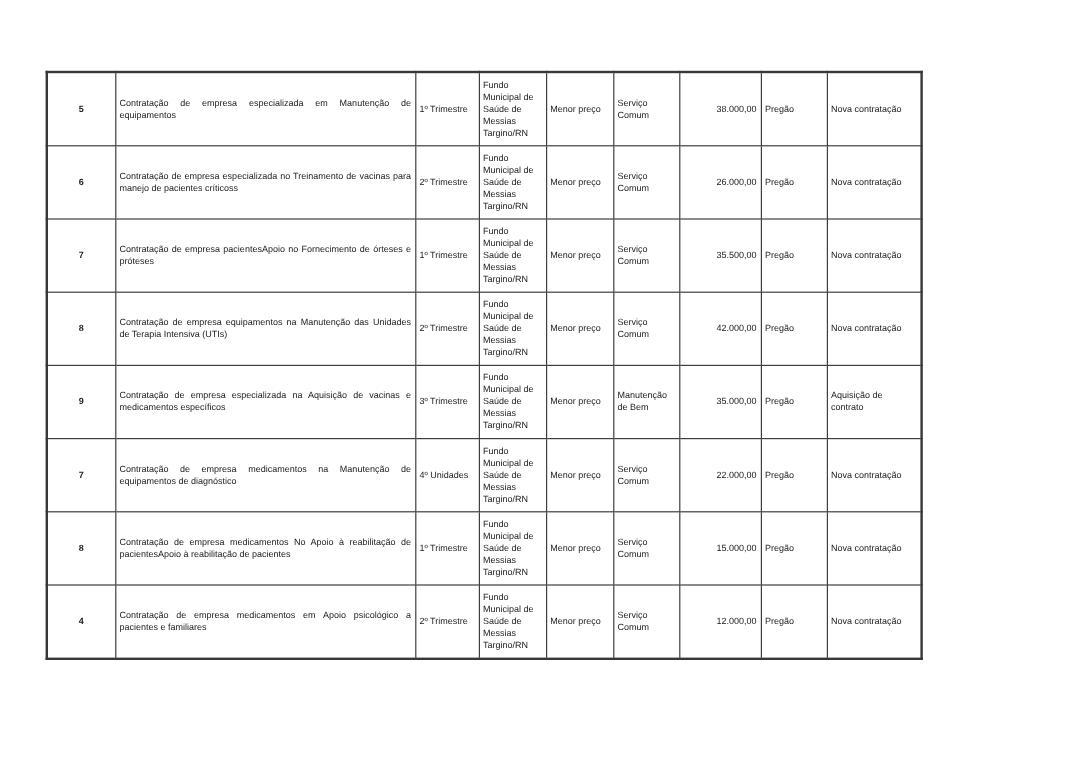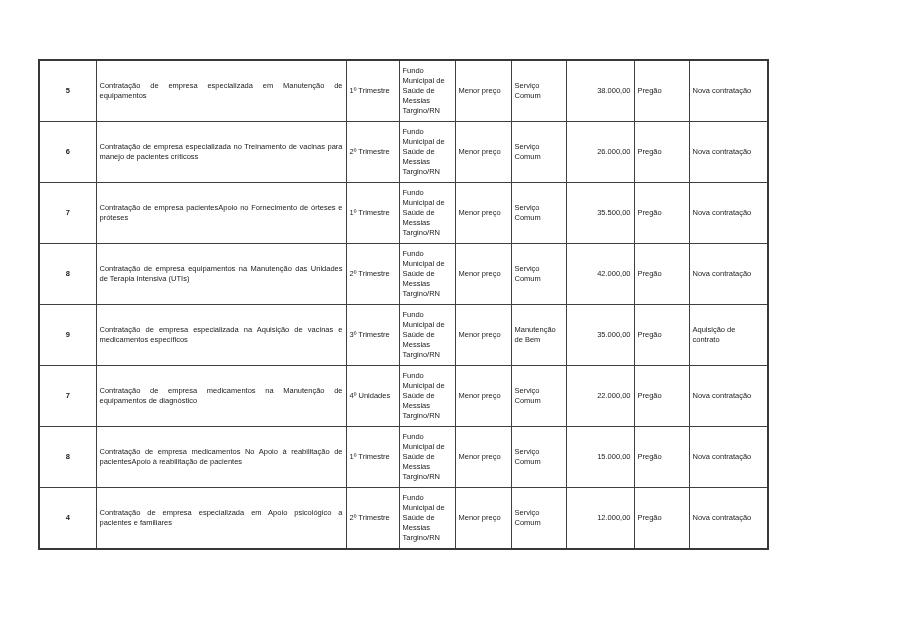--- a/index.html
+++ b/index.html
@@ -141,21 +141,21 @@
     <td class="c-center">1º Trimestre</td>
     <td class="c-center">Fundo Municipal de Saúde de Messias Targino/RN</td>
     <td class="c-center">Menor preço</td>
     <td class="c-center">Serviço Comum</td>
     <td class="c-value">15.000,00</td>
     <td class="c-center">Pregão</td>
     <td class="c-center">Nova contratação</td>
   </tr>
         <tr>
     <td class="c-item">4</td>
-    <td class="c-desc">Contratação de empresa especializada em Apoio psicológico a pacientes e familiares</td>
+    <td class="c-desc">Contratação de empresa medicamentos em Apoio psicológico a pacientes e familiares</td>
     <td class="c-center">2º Trimestre</td>
     <td class="c-center">Fundo Municipal de Saúde de Messias Targino/RN</td>
     <td class="c-center">Menor preço</td>
     <td class="c-center">Serviço Comum</td>
     <td class="c-value">12.000,00</td>
     <td class="c-center">Pregão</td>
     <td class="c-center">Nova contratação</td>
   </tr>
       </tbody>
   </table>

